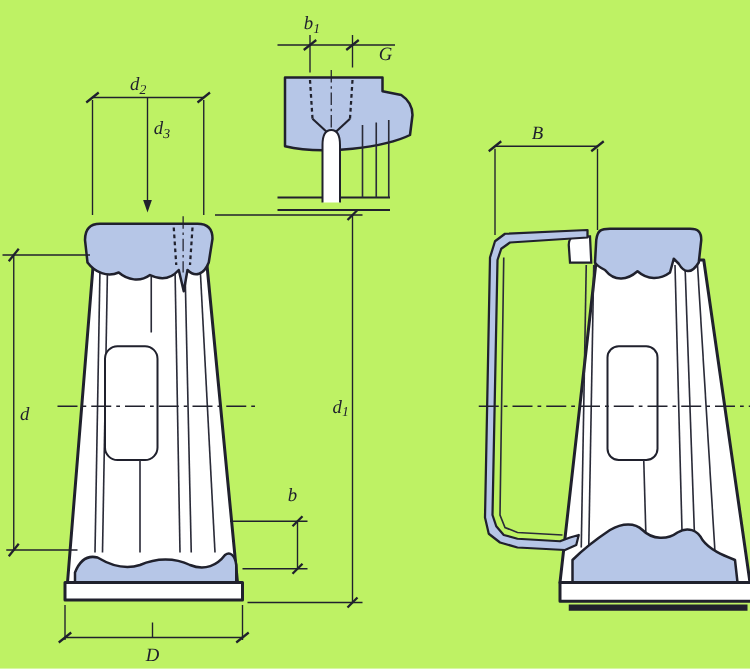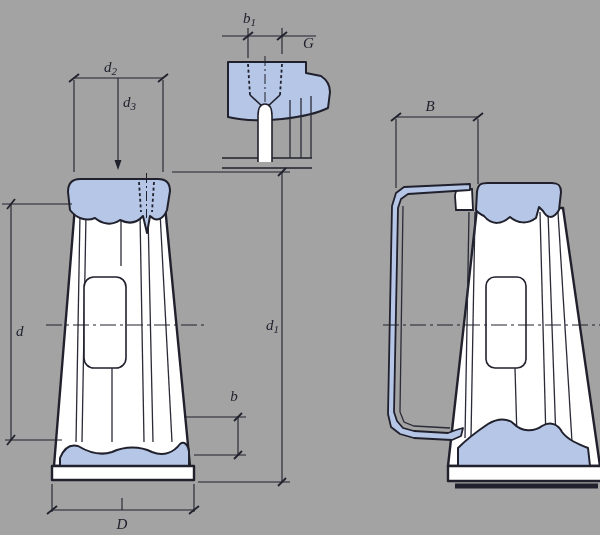--- a/index.html
+++ b/index.html
@@ -1,16 +1,16 @@
 <!DOCTYPE html>
 <html><head>
 <meta charset="utf-8">
 <style>
   html,body{margin:0;padding:0;background:#ffffff;}
-  .stage{position:relative;width:600px;height:535px;background:#a3a3a3;overflow:hidden;text-align:center;}
+  .stage{position:relative;width:600px;height:535px;background:#bef264;overflow:hidden;text-align:center;}
   svg{display:block;}
   .outline{fill:#ffffff;stroke:#20212d;stroke-width:2.4;stroke-linejoin:round;}
   .blue{fill:#b6c6e7;stroke:#20212d;stroke-width:2;stroke-linejoin:round;}
   .thin{fill:none;stroke:#2a2b38;stroke-width:1.3;}
   .med{fill:none;stroke:#20212d;stroke-width:1.7;}
   .dim{fill:none;stroke:#20212d;stroke-width:1.1;}
   .axis{fill:none;stroke:#20212d;stroke-width:1.2;stroke-dasharray:16 4 3 4;}
   .thread{fill:none;stroke:#20212d;stroke-width:1.8;stroke-dasharray:3 2.6;}
   .cdot{fill:none;stroke:#20212d;stroke-width:1;stroke-dasharray:10 3 2 3;}
   .tick{stroke:#20212d;stroke-width:1.8;}

